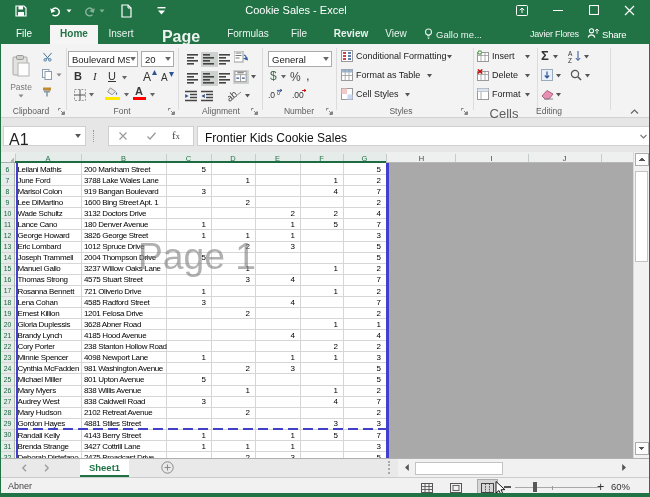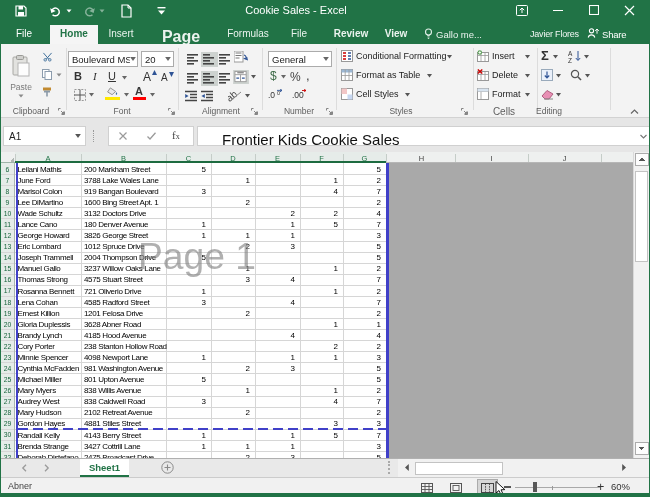--- a/index.html
+++ b/index.html
@@ -49,21 +49,21 @@
   </svg>
 <div class="abs" style="left:0;top:22px;width:650px;height:22px;background:#217346"></div>
 <div class="abs" style="left:50px;top:25px;width:48px;height:19px;background:#f5f5f5"></div>
 <div class="abs" style="left:-16px;top:28px;width:80px;text-align:center;font-size:10px;color:#fff;font-weight:400">File</div>
 <div class="abs" style="left:34px;top:28px;width:80px;text-align:center;font-size:10px;color:#217346;font-weight:600">Home</div>
 <div class="abs" style="left:81px;top:28px;width:80px;text-align:center;font-size:10px;color:#eaf3ee;font-weight:400">Insert</div>
 <div class="abs" style="left:141px;top:28px;width:80px;text-align:center;font-size:16px;color:#eaf3ee;font-weight:700">Page Layout</div>
 <div class="abs" style="left:208px;top:28px;width:80px;text-align:center;font-size:10px;color:#eaf3ee;font-weight:400">Formulas</div>
 <div class="abs" style="left:259px;top:28px;width:80px;text-align:center;font-size:10px;color:#eaf3ee;font-weight:400">File</div>
 <div class="abs" style="left:311px;top:28px;width:80px;text-align:center;font-size:10px;color:#eaf3ee;font-weight:700">Review</div>
-<div class="abs" style="left:356px;top:28px;width:80px;text-align:center;font-size:10px;color:#eaf3ee;font-weight:700">View</div>
+<div class="abs" style="left:356px;top:28px;width:80px;text-align:center;font-size:10px;color:#eaf3ee;font-weight:400">View</div>
 <svg style="position:absolute;left:424px;top:28px" width="9" height="12" viewBox="0 0 9 12">
     <circle cx="4.5" cy="4" r="3" fill="none" stroke="#dfeee6" stroke-width="1.1"></circle>
     <path d="M3.2 7.5 h2.6 M3.5 9 h2 M3.8 10.5 h1.4" stroke="#dfeee6" stroke-width="0.9"></path>
   </svg>
 <div class="abs" style="left:436px;top:28.5px;font-size:9.5px;color:#eaf3ee">Gallo me...</div>
 <div class="abs" style="left:530px;top:29px;font-size:9px;letter-spacing:-0.2px;color:#f2f7f4">Javier Flores</div>
 <svg style="position:absolute;left:587px;top:27px" width="13" height="13" viewBox="0 0 13 13">
     <circle cx="4.5" cy="3.8" r="2.1" fill="none" stroke="#fff" stroke-width="1.1"></circle>
     <path d="M1.2 10.5 a3.4 3.4 0 0 1 6.6 0" fill="none" stroke="#fff" stroke-width="1.1"></path>
     <path d="M10 2.2 v4.5 M8.2 3.8 L10 2 L11.8 3.8" stroke="#fff" stroke-width="1" fill="none"></path>
@@ -75,21 +75,21 @@
 <div class="abs" style="left:262px;top:48px;width:1px;height:62px;background:#dcdcdc"></div>
 <div class="abs" style="left:336px;top:48px;width:1px;height:62px;background:#dcdcdc"></div>
 <div class="abs" style="left:473px;top:48px;width:1px;height:62px;background:#dcdcdc"></div>
 <div class="abs" style="left:537px;top:48px;width:1px;height:62px;background:#dcdcdc"></div>
 <div class="abs" style="left:610px;top:48px;width:1px;height:62px;background:#dcdcdc"></div>
 <div class="abs" style="left:-14px;top:106px;width:90px;text-align:center;font-size:8.5px;color:#5d5d5d">Clipboard</div>
 <div class="abs" style="left:77px;top:106px;width:90px;text-align:center;font-size:8.5px;color:#5d5d5d">Font</div>
 <div class="abs" style="left:176px;top:106px;width:90px;text-align:center;font-size:8.5px;color:#5d5d5d">Alignment</div>
 <div class="abs" style="left:254px;top:106px;width:90px;text-align:center;font-size:8.5px;color:#5d5d5d">Number</div>
 <div class="abs" style="left:356px;top:106px;width:90px;text-align:center;font-size:8.5px;color:#5d5d5d">Styles</div>
-<div class="abs" style="left:459px;top:106px;width:90px;text-align:center;font-size:10px;color:#5d5d5d">Cells</div>
+<div class="abs" style="left:459px;top:106px;width:90px;text-align:center;font-size:13px;color:#5d5d5d">Cells</div>
 <div class="abs" style="left:536px;top:106px;width:90px;font-size:8.5px;color:#5d5d5d">Editing</div>
 <svg style="position:absolute;left:58px;top:108px" width="7" height="7" viewBox="0 0 7 7">
     <path d="M0.5 0.5 h2 M0.5 0.5 v2 M6.5 6.5 h-3 M6.5 6.5 v-3 M3 3 l2.5 2.5 M5.5 3.6 v1.9 h-1.9" stroke="#777" stroke-width="0.9" fill="none"></path>
   </svg>
 <svg style="position:absolute;left:168px;top:108px" width="7" height="7" viewBox="0 0 7 7">
     <path d="M0.5 0.5 h2 M0.5 0.5 v2 M6.5 6.5 h-3 M6.5 6.5 v-3 M3 3 l2.5 2.5 M5.5 3.6 v1.9 h-1.9" stroke="#777" stroke-width="0.9" fill="none"></path>
   </svg>
 <svg style="position:absolute;left:251px;top:108px" width="7" height="7" viewBox="0 0 7 7">
     <path d="M0.5 0.5 h2 M0.5 0.5 v2 M6.5 6.5 h-3 M6.5 6.5 v-3 M3 3 l2.5 2.5 M5.5 3.6 v1.9 h-1.9" stroke="#777" stroke-width="0.9" fill="none"></path>
   </svg>
@@ -342,35 +342,35 @@
   </svg>
 <svg style="position:absolute;left:541px;top:89px" width="13" height="11" viewBox="0 0 13 11">
     <path d="M1 7 L6 1.5 L12 5 L8 10 L4 10 Z" fill="#e88fb4" stroke="#b06080"></path>
     <path d="M3 10 h9" stroke="#888"></path>
   </svg>
 <svg style="position:absolute;left:556px;top:93px" width="5" height="3.5" viewBox="0 0 5 3.5">
     <path d="M0 0 L5 0 L2.5 3.5 Z" fill="#555"></path>
   </svg>
 <div class="abs" style="left:0;top:118px;width:650px;height:34px;background:#e6e6e6"></div>
 <div class="abs" style="left:3px;top:126px;width:83px;height:20px;background:#fff;border:1px solid #d0d0d0"></div>
-<div class="abs" style="left:9px;top:131px;font-size:10px;color:#222">A1</div>
+<div class="abs" style="left:9px;top:131px;font-size:16px;color:#222">A1</div>
 <svg style="position:absolute;left:75px;top:134px" width="6" height="4" viewBox="0 0 5 3.5">
     <path d="M0 0 L5 0 L2.5 3.5 Z" fill="#555"></path>
   </svg>
 <div class="abs" style="left:93px;top:130px;width:2px;height:12px;border-left:1px dotted #999"></div>
 <div class="abs" style="left:108px;top:126px;width:86px;height:20px;background:#fff;border:1px solid #d0d0d0"></div>
 <svg style="position:absolute;left:119px;top:132px" width="8" height="8" viewBox="0 0 8 8">
     <path d="M0.5 0.5 L7.5 7.5 M7.5 0.5 L0.5 7.5" stroke="#9a9a9a" stroke-width="1.2"></path>
   </svg>
 <svg style="position:absolute;left:147px;top:132px" width="9" height="8" viewBox="0 0 9 8">
     <path d="M0.5 4.5 L3 7 L8.5 0.8" fill="none" stroke="#9a9a9a" stroke-width="1.3"></path>
   </svg>
 <div class="abs" style="left:172px;top:129px;font-size:11px;font-family:'Liberation Serif',serif;color:#444">f<span style="font-size:8px">x</span></div>
 <div class="abs" style="left:197px;top:126px;width:453px;height:20px;background:#fff;border:1px solid #d0d0d0"></div>
-<div class="abs" style="left:222px;top:131px;font-size:15px;color:#111">Frontier Kids Cookie Sales</div>
+<div class="abs" style="left:205px;top:131px;font-size:12px;color:#111">Frontier Kids Cookie Sales</div>
 <svg style="position:absolute;left:640px;top:134px" width="7" height="5" viewBox="0 0 7 4">
     <path d="M0.5 0.5 L3.5 3.5 L6.5 0.5" fill="none" stroke="#777" stroke-width="1.1"></path>
   </svg>
 <svg width="650" height="306" viewBox="0 0 650 306" style="position:absolute;left:0;top:152px" shape-rendering="crispEdges">
 <rect x="0" y="0" width="650" height="306" fill="#ffffff"></rect>
 <rect x="0" y="0" width="633" height="11" fill="#eef0ef"></rect>
 <rect x="15" y="0" width="371" height="11" fill="#e6ece9"></rect>
 <rect x="0" y="11" width="15" height="295" fill="#e6ece9"></rect>
 <rect x="388" y="11" width="245" height="295" fill="#a9a9a9"></rect>
 <text x="48.0" y="8.6" font-size="7.5" fill="#217346" text-anchor="middle" font-family="Liberation Sans, sans-serif">A</text>

